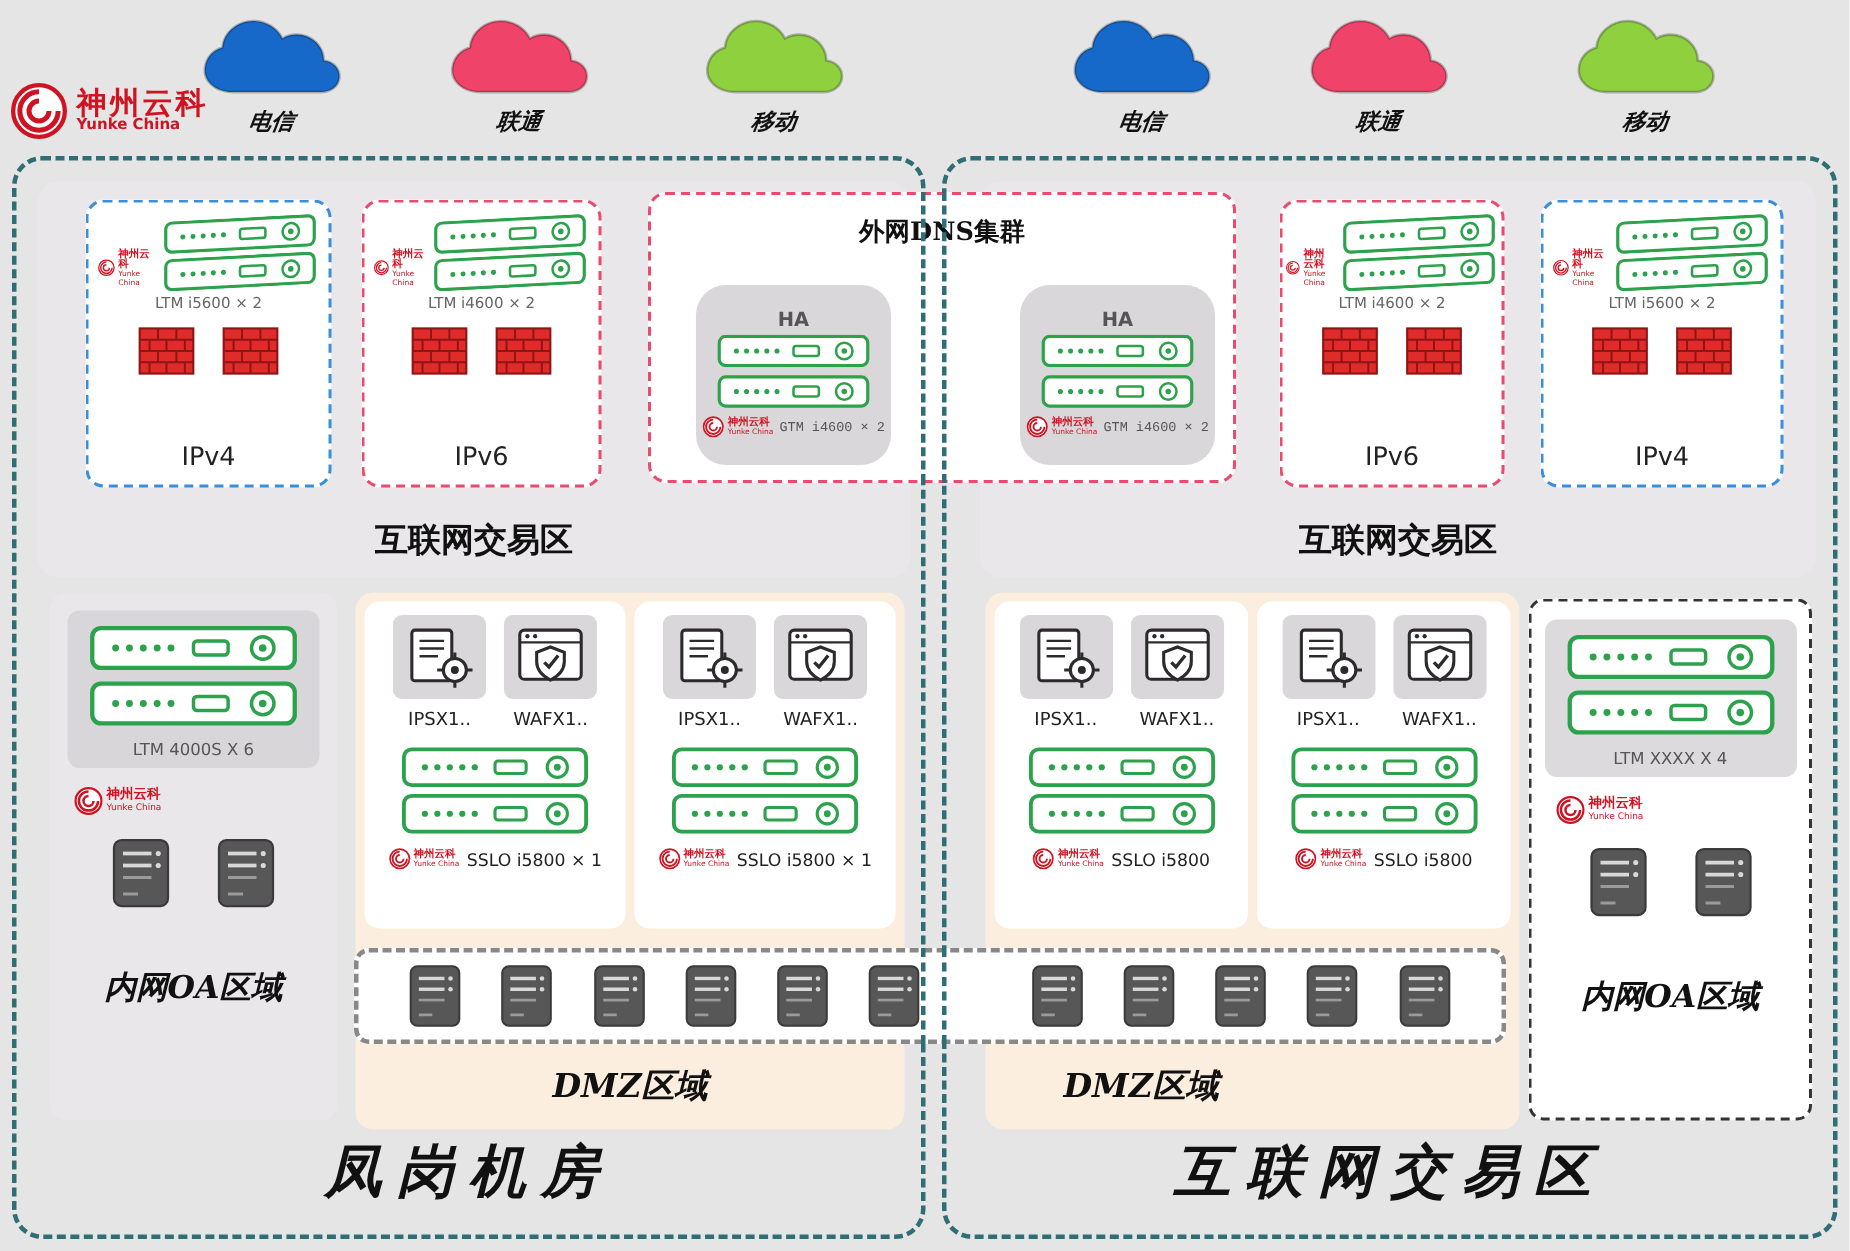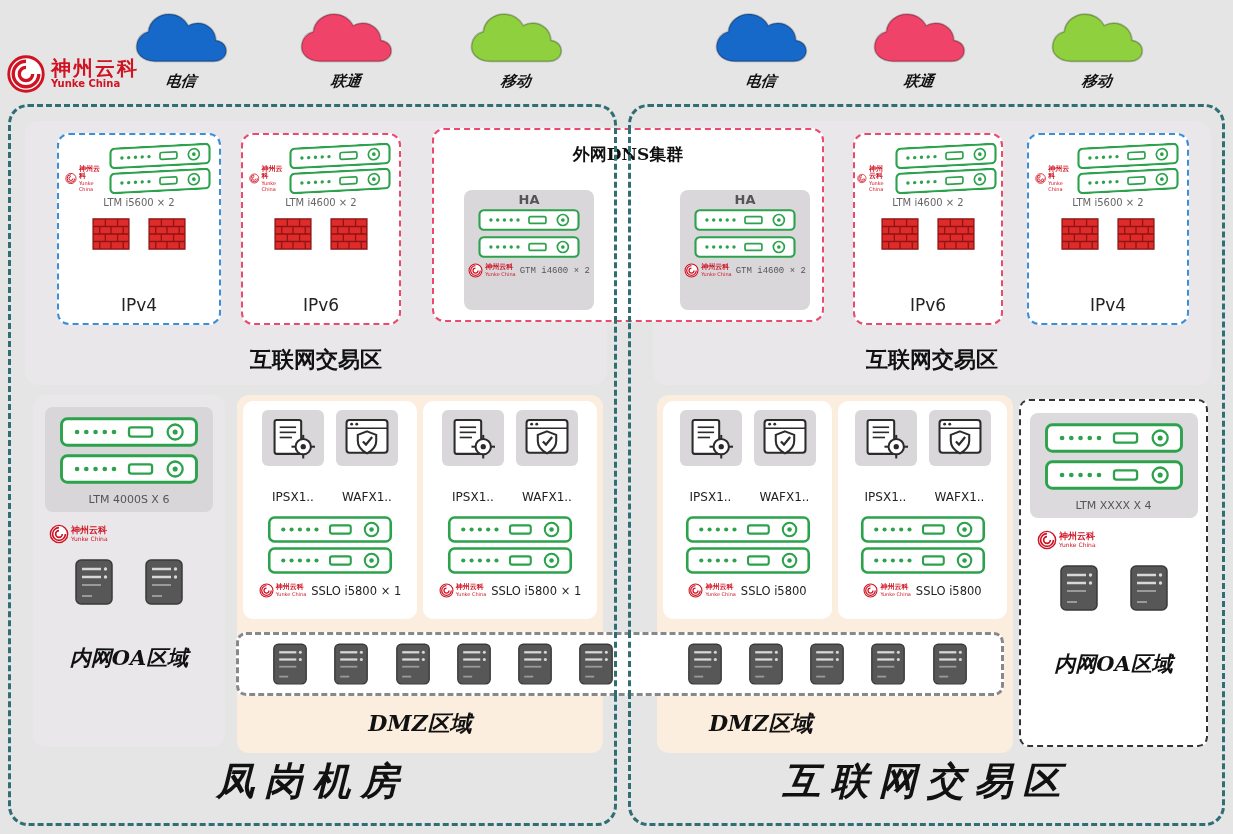--- a/index.html
+++ b/index.html
@@ -52,22 +52,22 @@
   .mini-logo-text .t1 { font-size:7px; font-weight:bold; }
   .mini-logo-text .t2 { font-size:5px; }
   .mini-logo.md .swirl { width:20px; height:20px; }
   .mini-logo.md .t1 { font-size:9px; }
   .mini-logo.md .t2 { font-size:6px; }
 
   
   #dns { position:absolute; left:420px; top:128px; width:392px; height:194px; background:#fff;
          border:2px dashed #e84b6e; border-radius:12px; z-index:3;margin-left:12px; }
   .dns-title { text-align:center; margin-top:13px; font-size:17px; font-weight:bold; color:#111; }
-  .ha-box { position:absolute; top:60px; width:130px; height:120px; background:#d9d7da; border-radius:8px;
-            display:flex; flex-direction:column; align-items:center; padding:2px 4px; }
+  .ha-box { position:absolute; top:60px; width:130px; height:120px; background:#d9d7da; border-radius:20px;
+            display:flex; flex-direction:column; align-items:center; padding:16px 4px; }
   #ha-left { left:30px; } #ha-right { left:246px; }
   .ha-label { font-size:13px; font-weight:bold; color:#555; }
   .ha-box .rackwrap { display:flex; flex-direction:column; gap:5px; margin-top:2px; }
   .ha-box .rackwrap svg { width:104px; height:22px; display:block; }
   .ha-bottom { display:flex; align-items:center; gap:4px; margin-top:5px; }
   .ha-dev-label { font-size:9px; color:#555;font-family:Liberation Mono, monospace; }
 
   
   .oa { position:absolute; border-radius:12px; }
   #oa-left  { left:22px; top:288px; width:192px; height:352px; background:#e9e7ea; }
@@ -86,21 +86,21 @@
   .dmz { position:absolute; top:288px; height:358px; background:#fbeede; border-radius:12px; }
   #dmz-left  { left:226px; width:366px; }
   #dmz-right { left:26px;  width:356px; }
   .dmz-panels { display:flex; gap:6px; padding:6px; }
   .panel { flex:1; background:#fff; border-radius:10px; padding:9px 4px 6px;
            display:flex; flex-direction:column; align-items:center; min-height:218px; }
   .tile-row, .tile-labels { display:flex; gap:12px; }
   .tile { width:62px; height:56px; background:#d9d7da; border-radius:6px;
           display:flex; align-items:center; justify-content:center; }
   .tile svg { width:48px; height:43px; }
-  .tile-labels { margin-top:24px; }
+  .tile-labels { margin-top:6px; }
   .tile-labels span { width:62px; text-align:center; font-size:12px; color:#222; }
   .sslo-stack { margin-top:12px; display:flex; flex-direction:column; gap:4px; }
   .sslo-stack svg { width:152px; height:27px; display:block; }
   .sslo-row { display:flex; align-items:center; gap:5px; margin-top:9px; }
   .sslo-label { font-size:11.5px; color:#222; }
   .dmz-label { position:absolute; bottom:14px; font-size:22px; font-weight:bold; font-style:italic; color:#111; }
   #dmz-left  .dmz-label { left:0; right:0; text-align:center; }
   #dmz-right .dmz-label { left:52px; }
 
   

